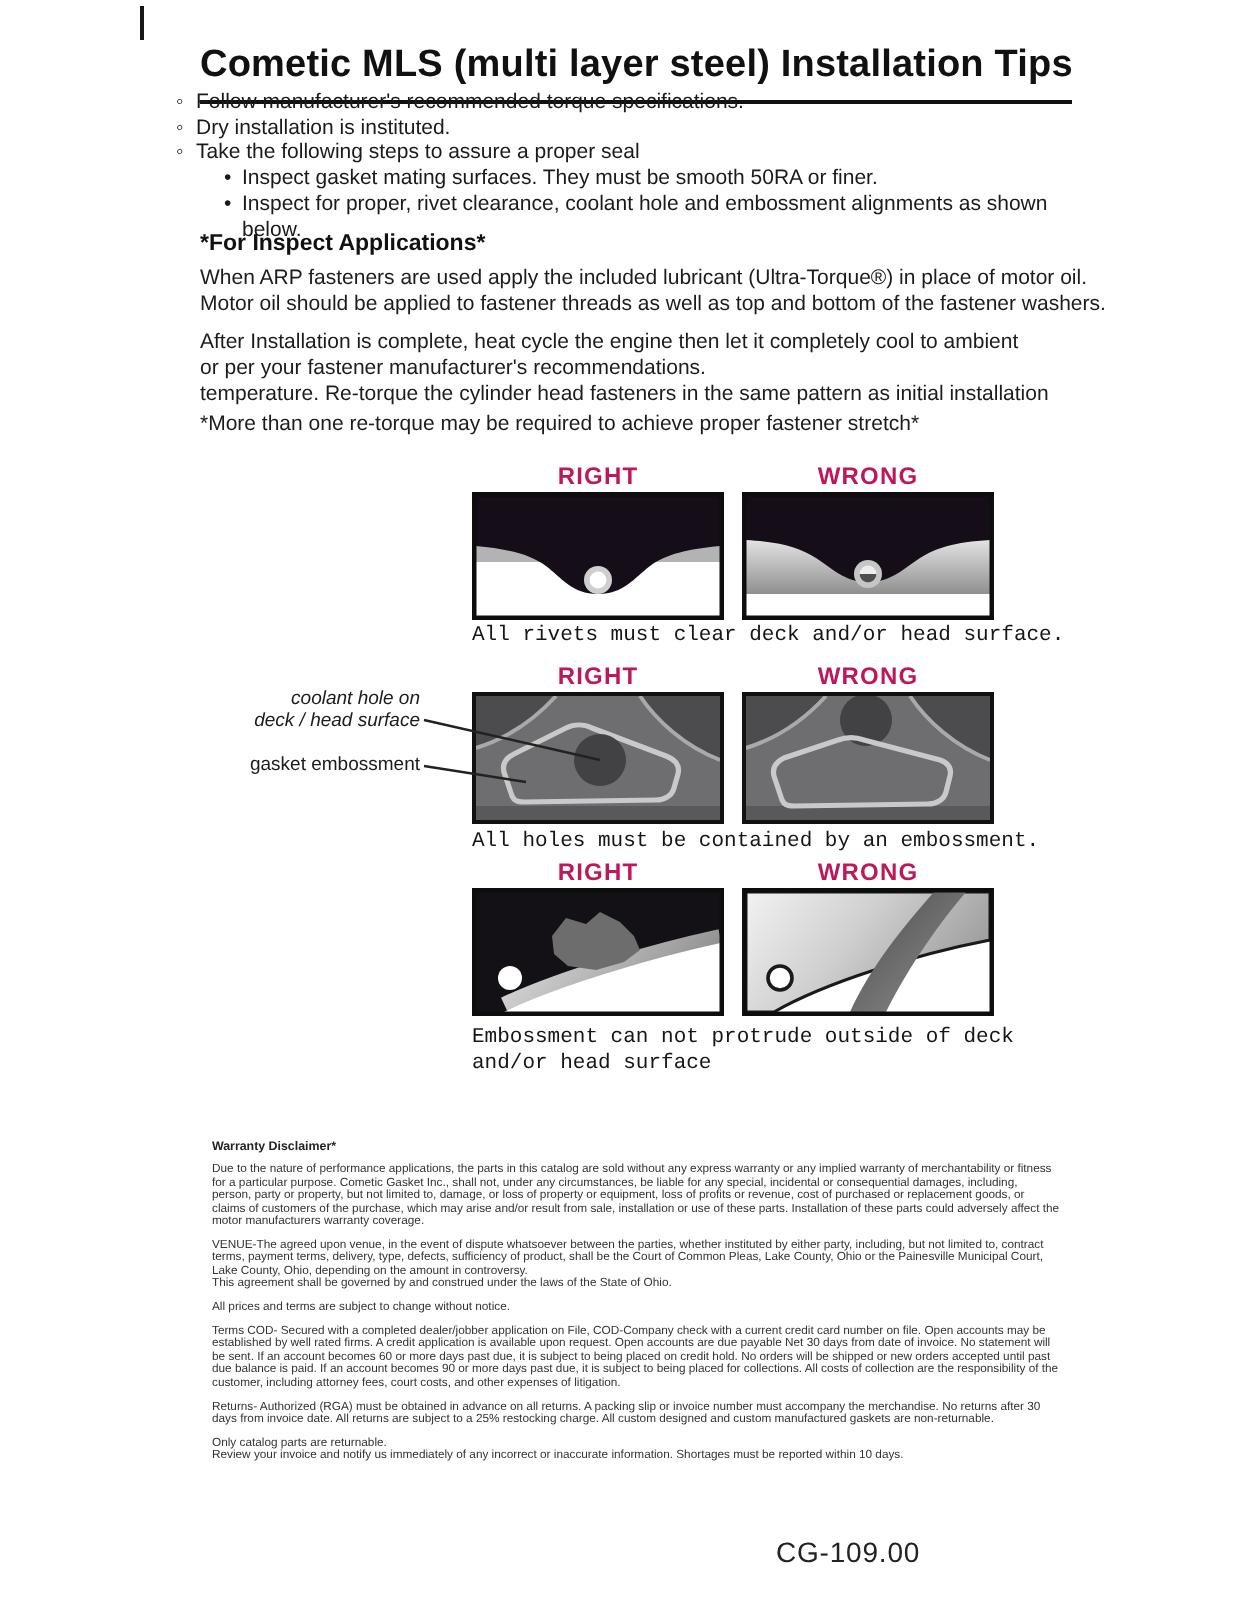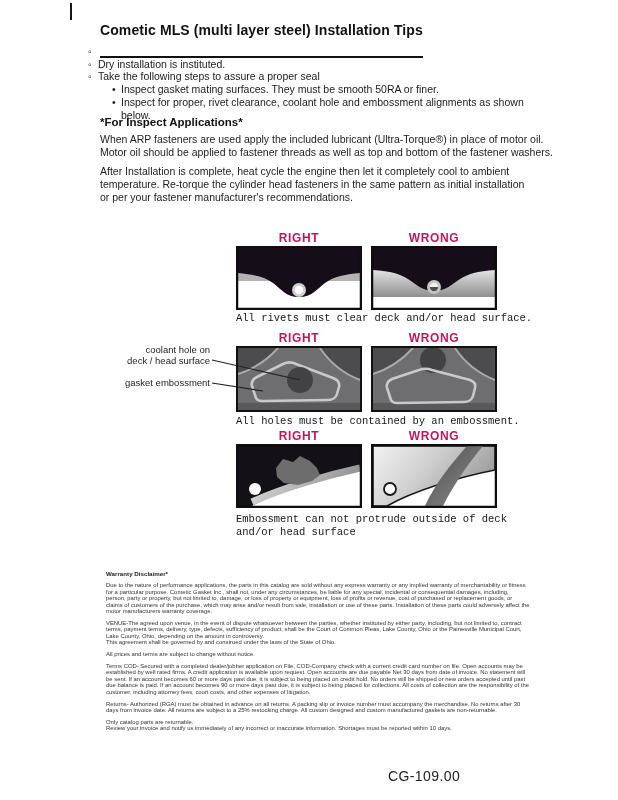--- a/index.html
+++ b/index.html
@@ -6,22 +6,22 @@
   .page{
     position:relative;width:618px;height:800px;background:#ffffff;
     font-family:"Liberation Sans","DejaVu Sans",sans-serif;color:#1a1a1a;
     overflow:hidden;
   }
   .abs{position:absolute;}
 
   .crop-mark{left:70px;top:3px;width:2px;height:17px;background:#171717;}
 
   .title{
-    left:100px;top:22px;font-size:14px;font-weight:bold;letter-spacing:.1px;
-    border-bottom:2px solid #111;padding-bottom:18px;color:#111;
+    left:100px;top:22px;font-size:19px;font-weight:bold;letter-spacing:.1px;
+    border-bottom:2px solid #111;padding-bottom:6px;color:#111;
   }
 
   .tips{left:88px;top:45px;font-size:10.5px;line-height:12.7px;width:460px;}
   .tip-row{display:flex;}
   .tip-row .marker{width:10px;flex:0 0 10px;text-align:left;}
   .tip-row.sub{margin-left:24px;}
   .tip-row.sub .marker{width:9px;flex:0 0 9px;}
 
   .diesel-heading{left:100px;top:116px;font-size:11.5px;font-weight:bold;color:#111;}
   .body-par{left:100px;font-size:10.5px;line-height:13px;color:#1c1c1c;}
@@ -35,21 +35,21 @@
   .panel{width:126px;}
   .row1-panel{top:246px;height:64px;}
   .row2-panel{top:346px;height:66px;}
   .row3-panel{top:444px;height:64px;}
   .panel svg{display:block;width:126px;height:100%;}
 
   .caption{left:236px;font-size:10.5px;line-height:13px;color:#161616;font-family:Liberation Mono, monospace;}
   .cap1{top:312px;} .cap2{top:415px;} .cap3{top:513px;}
 
   .small-label{font-size:9.5px;line-height:11px;text-align:right;width:105px;color:#1c1c1c;}
-  .coolant-label{left:105px;top:344px;}
+  .coolant-label{left:105px;top:344px;font-style:italic;}
   .gasket-label{left:105px;top:377px;}
   .leader{left:206px;top:352px;width:110px;height:46px;z-index:5;}
 
   .legal{left:106px;top:571px;width:424px;font-size:5.9px;line-height:6.4px;color:#333;}
   .legal .lh{font-weight:bold;font-size:6.2px;margin:0 0 5px 0;color:#222;}
   .legal p{margin:0 0 5.5px 0;}
   .legal p.tight{margin-bottom:0;}
 
   .page-number{left:388px;top:756px;font-size:14px;letter-spacing:.4px;color:#222;margin-top:12px;}
 </style>
@@ -58,20 +58,21 @@
 
 <div class="page">
 
   <div class="abs crop-mark"></div>
 
   <div class="abs title">Cometic MLS (multi layer steel) Installation Tips</div>
 
   <div class="abs tips">
     <div class="tip-row">
       <span class="marker">◦</span>
+      <span>Follow manufacturer's recommended torque specifications.</span>
     </div>
     <div class="tip-row">
       <span class="marker">◦</span>
       <span>Dry installation is instituted.</span>
     </div>
     <div class="tip-row">
       <span class="marker">◦</span>
       <span>Take the following steps to assure a proper seal</span>
     </div>
     <div class="tip-row sub">
@@ -85,22 +86,25 @@
   </div>
 
   <div class="abs diesel-heading">*For Inspect Applications*</div>
 
   <div class="abs body-par p1">
     <div>When ARP fasteners are used apply the included lubricant (Ultra-Torque®) in place of motor oil.</div>
     <div>Motor oil should be applied to fastener threads as well as top and bottom of the fastener washers.</div>
   </div>
   <div class="abs body-par p2">
     <div>After Installation is complete, heat cycle the engine then let it completely cool to ambient</div>
+    <div>or per your fastener manufacturer's recommendations.</div>
     <div>temperature. Re-torque the cylinder head fasteners in the same pattern as initial installation</div>
-    <div>or per your fastener manufacturer's recommendations.</div>
+  </div>
+  <div class="abs body-par p3">
+    <div>*More than one re-torque may be required to achieve proper fastener stretch*</div>
   </div>
 
   <div class="abs dlabel row1-label col-left">RIGHT</div>
   <div class="abs dlabel row1-label col-right">WRONG</div>
 
   <div class="abs panel row1-panel col-left">
     <svg viewBox="0 0 126 64">
       <rect width="126" height="64" fill="#ffffff"></rect>
       <rect x="2" y="27" width="122" height="8" fill="#b3b3b3"></rect>
       <path d="M2,2 H124 V27 C108,28.5 97,31 89,37 C81,43 76,51 63,51 C50,51 45,43 37,37 C29,31 18,28.5 2,27 Z" fill="#150d18"></path>

